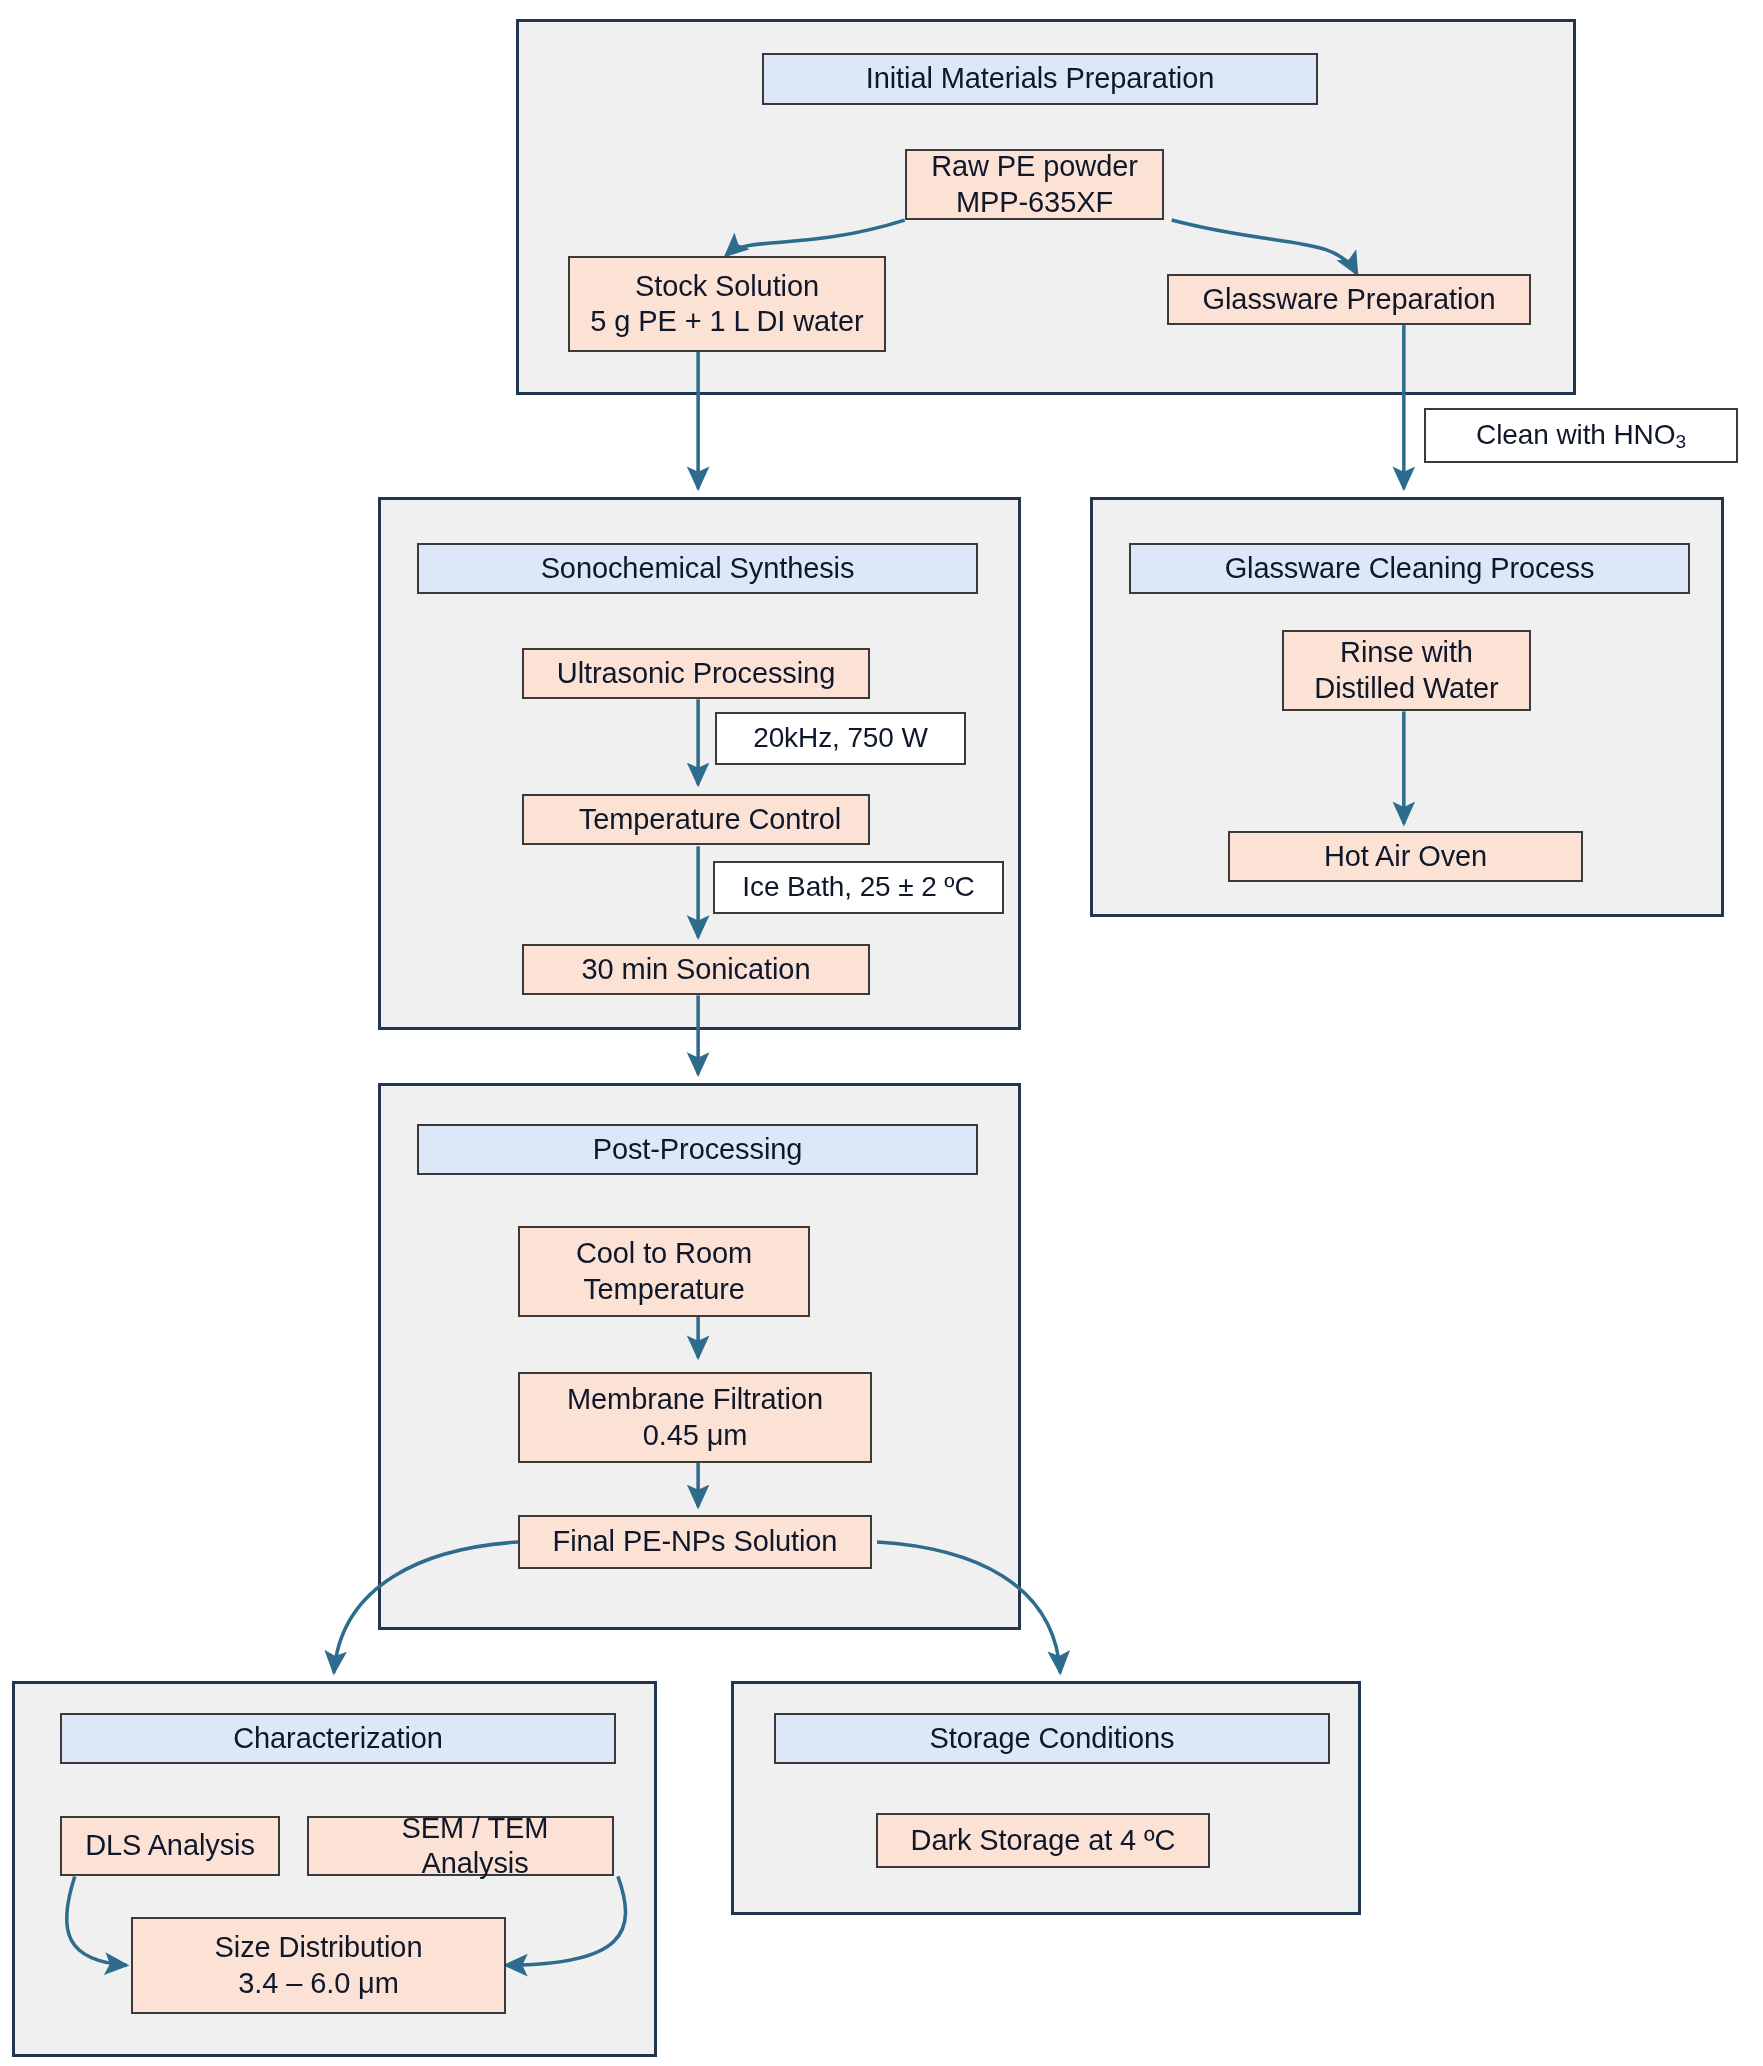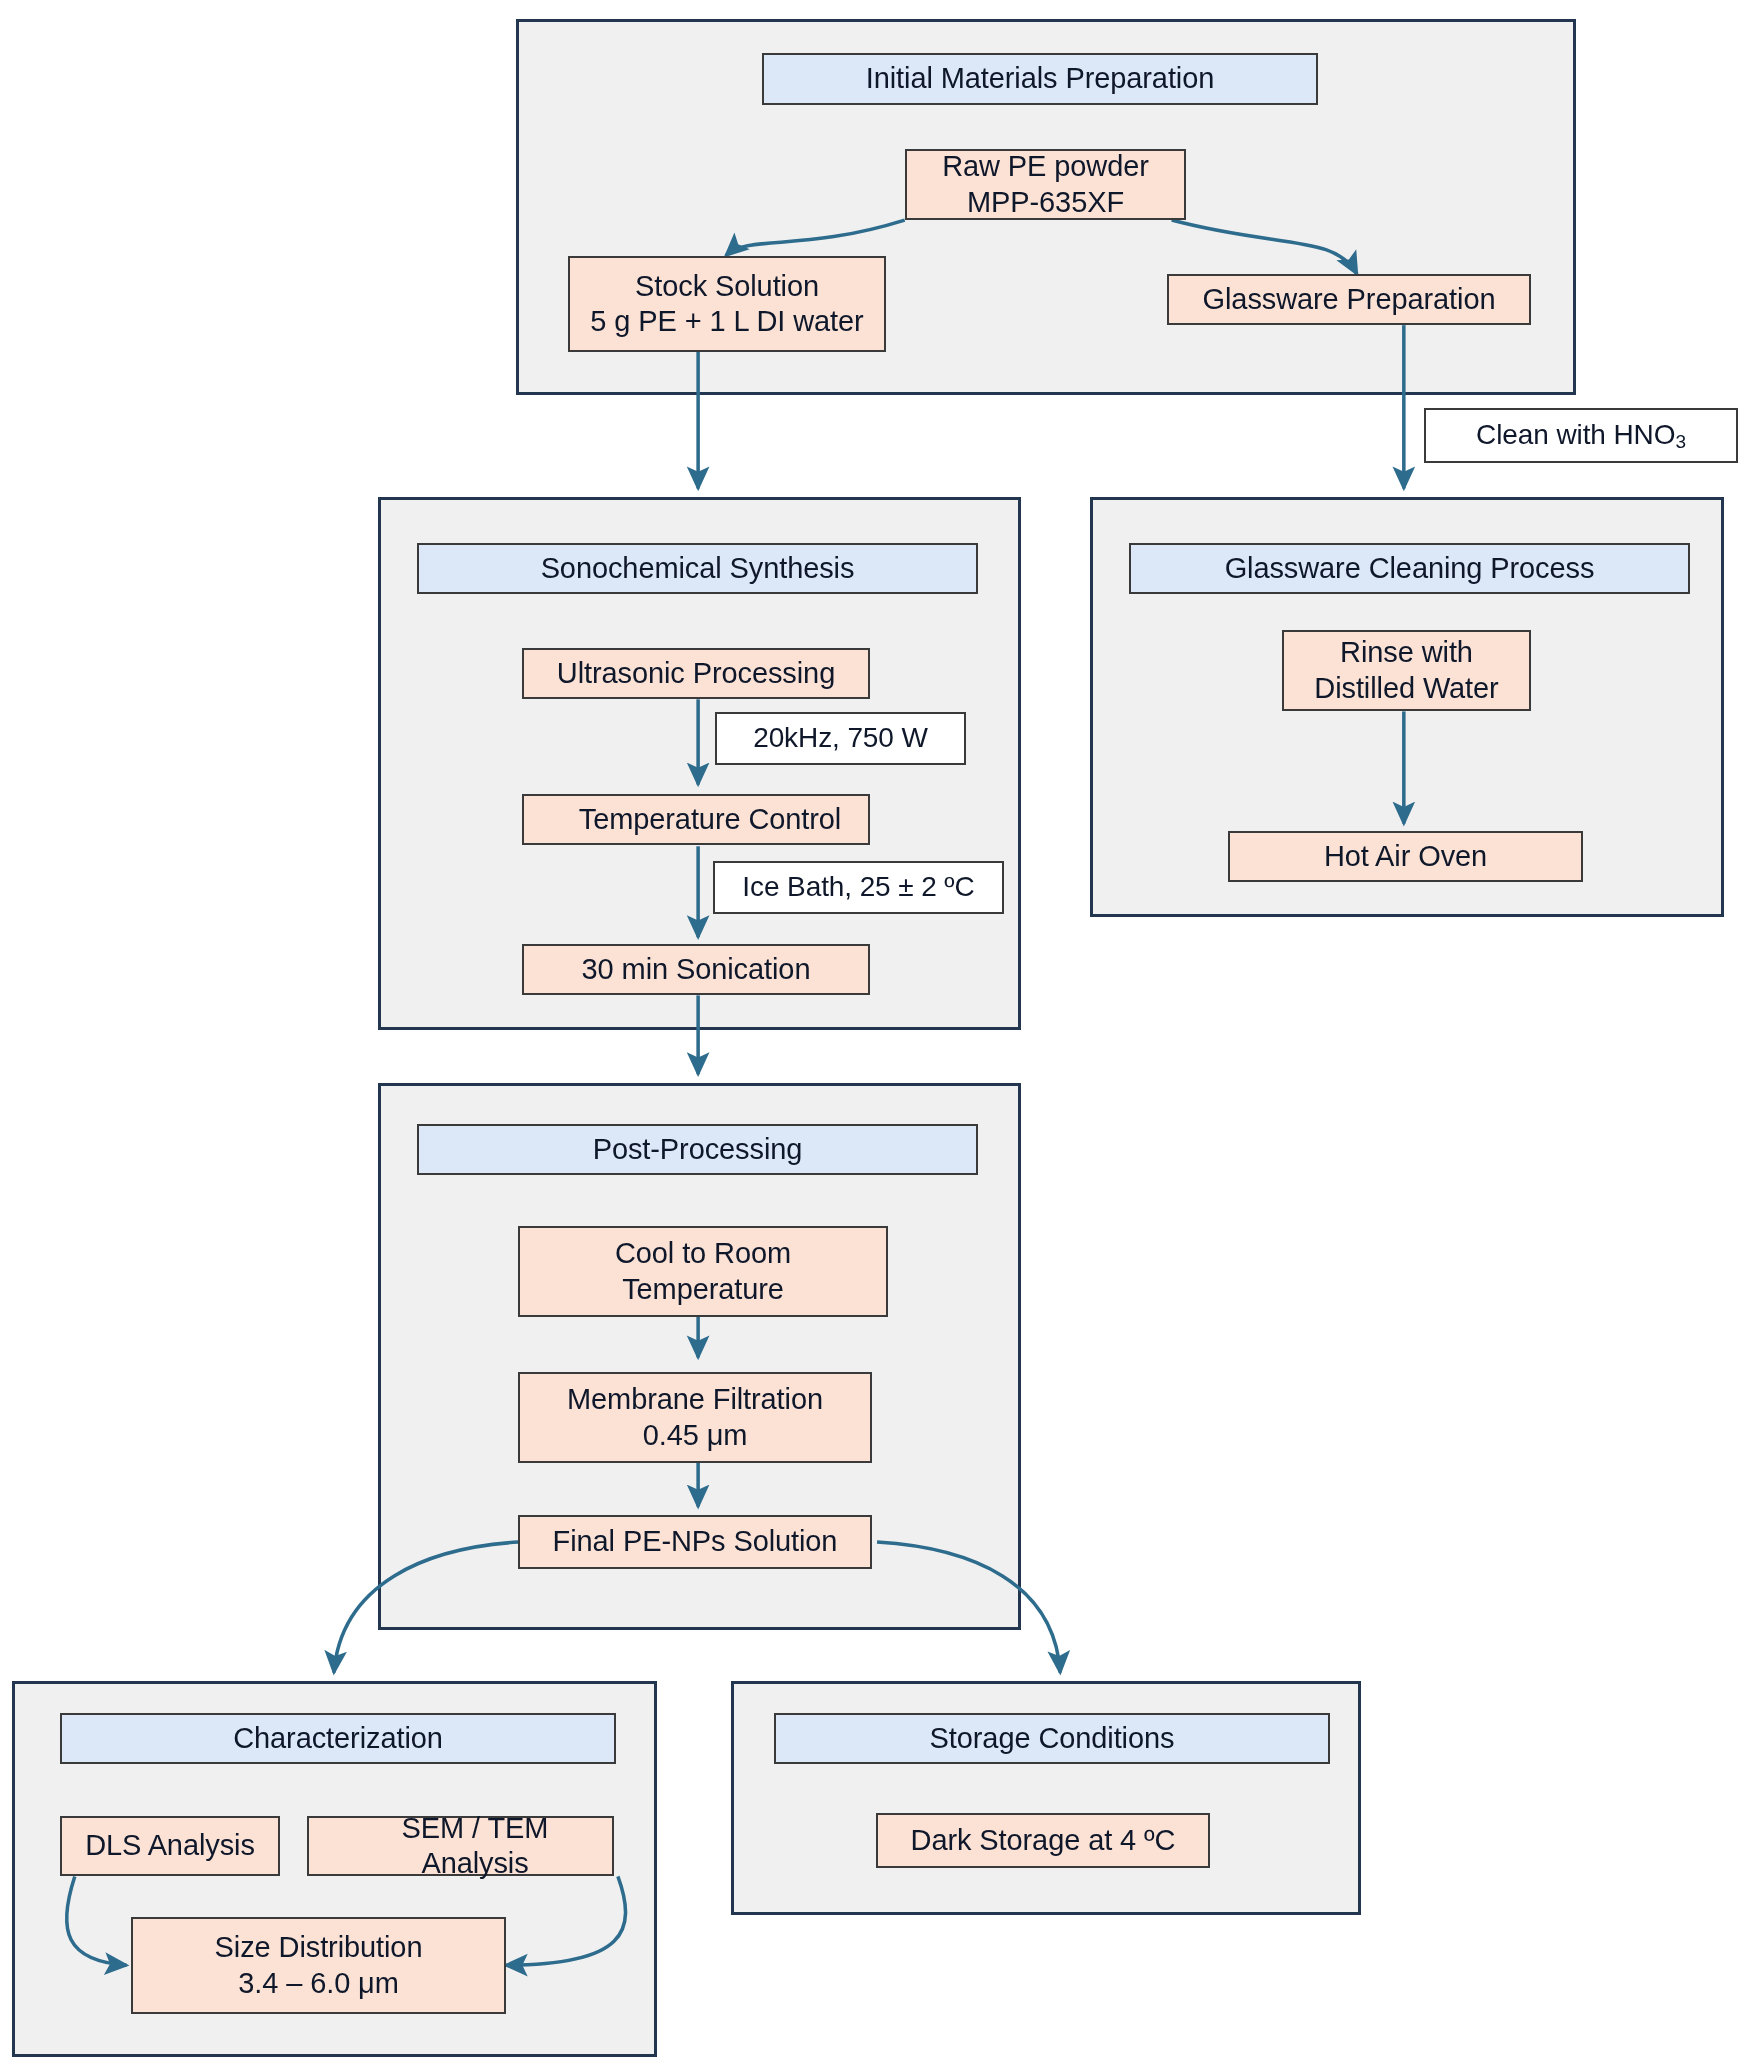--- a/index.html
+++ b/index.html
@@ -117,21 +117,21 @@
       <path d="M105,2643 C80,2720 92,2762 178,2768"></path>
 
       <path d="M870,2643 C898,2720 880,2768 712,2768"></path>
     </g>
   </svg>
 
   <div class="node header" style="left:762px; top:53px; width:556px; height:52px;">
     <span class="txt">Initial Materials Preparation</span>
   </div>
 
-  <div class="node step" style="left:905px; top:149px; width:281px; height:71px; flex-direction:column;">
+  <div class="node step" style="left:905px; top:149px; width:259px; height:71px; flex-direction:column;">
     <span class="txt">Raw PE powder</span>
     <span class="txt">MPP-635XF</span>
   </div>
 
   <div class="node step" style="left:568px; top:256px; width:318px; height:96px; flex-direction:column;">
     <span class="txt">Stock Solution</span>
     <span class="txt">5 g PE + 1 L DI water</span>
   </div>
 
   <div class="node step" style="left:1167px; top:274px; width:364px; height:51px;">
@@ -176,21 +176,21 @@
   </div>
 
   <div class="node step" style="left:1228px; top:831px; width:355px; height:51px;">
     <span class="txt">Hot Air Oven</span>
   </div>
 
   <div class="node header" style="left:417px; top:1124px; width:561px; height:51px;">
     <span class="txt">Post-Processing</span>
   </div>
 
-  <div class="node step" style="left:518px; top:1226px; width:370px; height:91px; flex-direction:column;">
+  <div class="node step" style="left:518px; top:1226px; width:292px; height:91px; flex-direction:column;">
     <span class="txt">Cool to Room</span>
     <span class="txt">Temperature</span>
   </div>
 
   <div class="node step" style="left:518px; top:1372px; width:354px; height:91px; flex-direction:column;">
     <span class="txt">Membrane Filtration</span>
     <span class="txt">0.45 μm</span>
   </div>
 
   <div class="node step" style="left:518px; top:1515px; width:354px; height:54px;">

